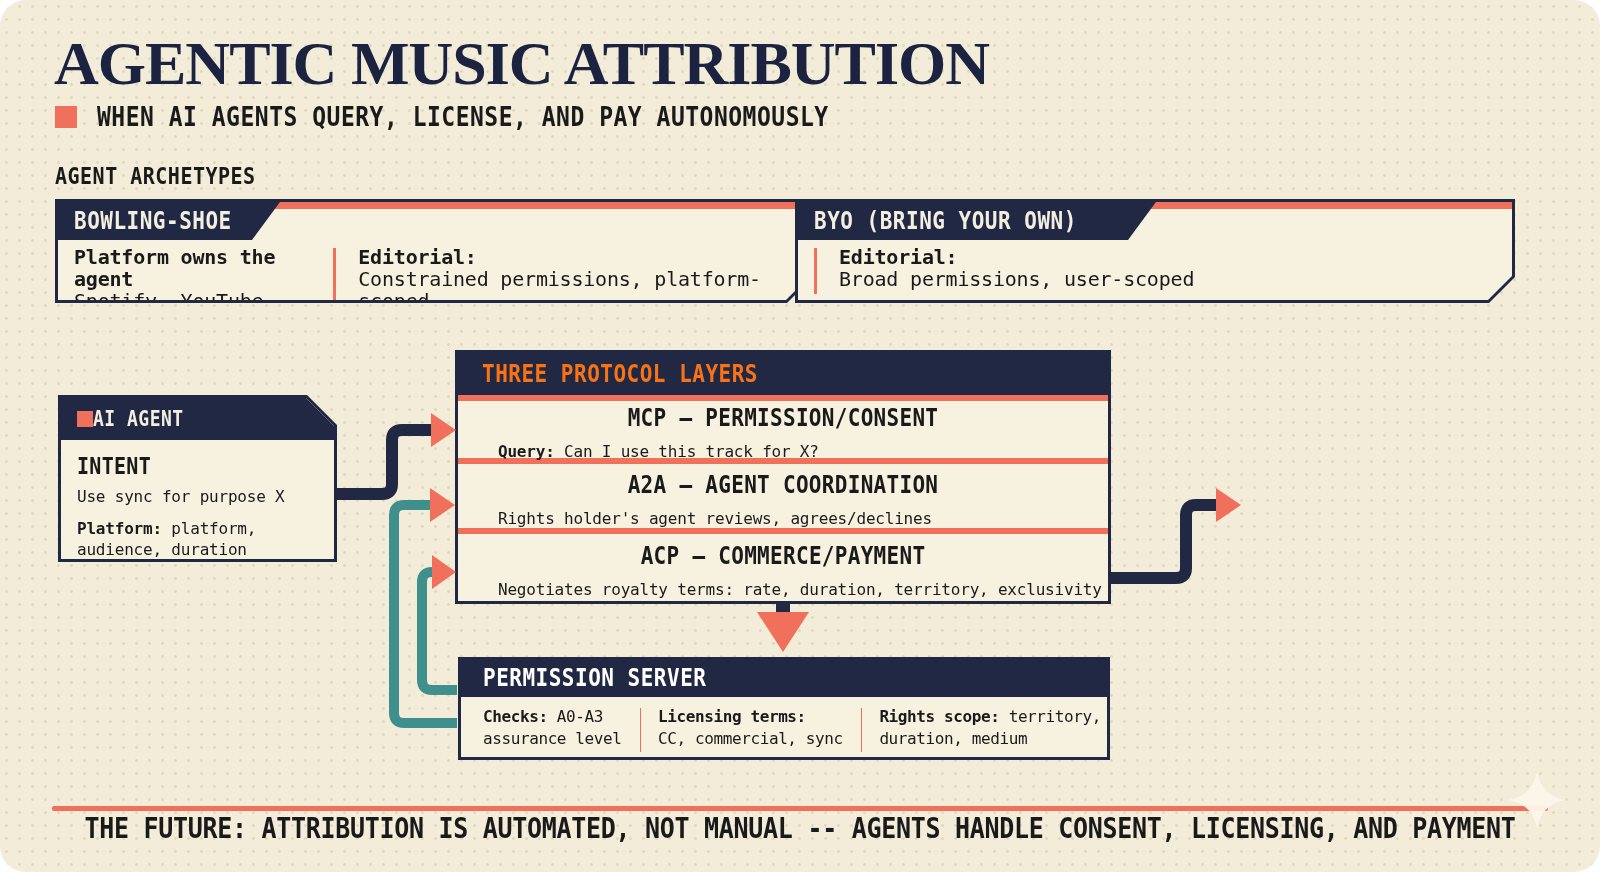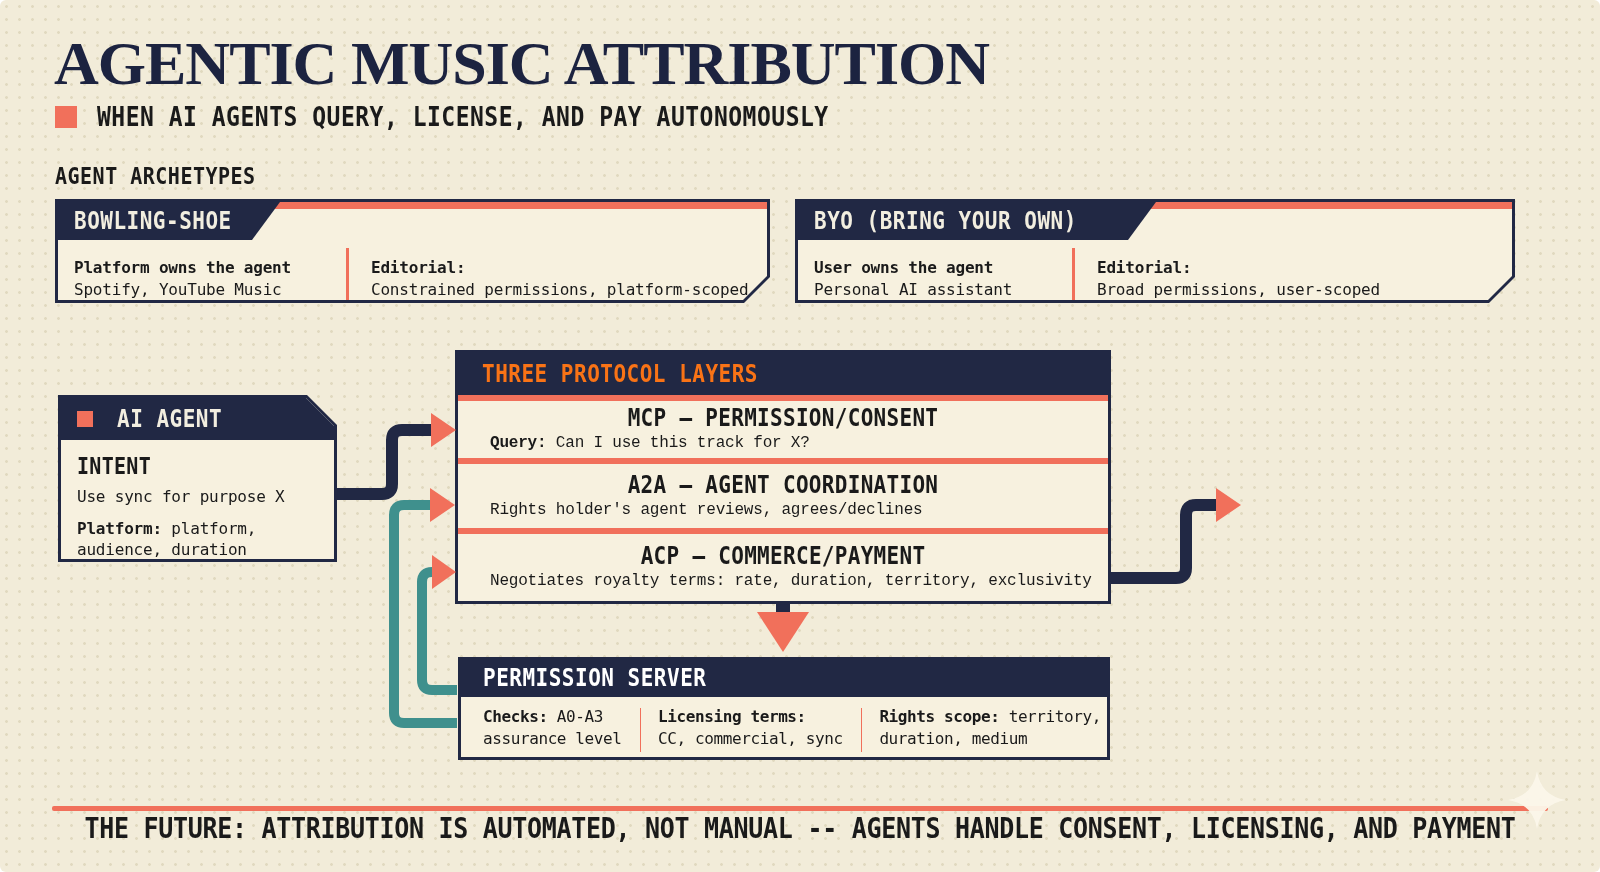--- a/index.html
+++ b/index.html
@@ -2,21 +2,21 @@
 <html><head>
 <meta charset="utf-8">
 <style>
   :root{
     --navy:#212844; --orange:#f1705b; --teal:#3f908d;
     --cream:#f2ecd9; --card:#f7f1df; --ink:#1a1a1a; --title:#1c2340;
   }
   html,body{margin:0;padding:0;background:#ffffff;}
   .canvas{
     position:relative; width:1600px; height:872px; overflow:hidden;
-    border-radius:6px;
+    border-radius:26px;
     background-color:var(--cream);
     background-image:radial-gradient(rgba(163,150,100,0.22) 1.3px, transparent 1.5px);
     background-size:13px 13px;
     font-family:"DejaVu Sans Mono","Liberation Mono",monospace;
     color:var(--ink);
   }
   .abs{position:absolute;}
   .cond{display:inline-block; transform:scaleY(1.15); transform-origin:50% 55%; line-height:1.05;}
 
   
@@ -40,45 +40,45 @@
   .arch .inner{clip-path:polygon(0 0,100% 0,100% calc(100% - 24px),calc(100% - 24px) 100%,0 100%);}
   .tab{
     position:absolute; left:0; top:0; height:38px; background:var(--navy); z-index:2;
     clip-path:polygon(0 0,100% 0,calc(100% - 28px) 100%,0 100%);
     color:#f2eee0; font-weight:700; font-size:21px; letter-spacing:0.5px;
     display:flex; align-items:center; padding-left:16px; box-sizing:border-box;
   }
   .topstrip{position:absolute; top:0; right:0; height:7px; background:var(--orange); z-index:1;}
   .arch-body{position:absolute; left:0; right:0; top:44px; display:flex; align-items:flex-start; padding-left:16px;}
   .vdiv{width:3px; background:var(--orange); align-self:stretch; min-height:46px; margin-top:2px;}
-  .cell{font-size:16px; line-height:22px; letter-spacing:-0.2px;margin-top:11px;}
+  .cell{font-size:20px; line-height:22px; letter-spacing:-0.2px;}
   .cell b{font-weight:700;}
 
   
   .ear{clip-path:polygon(0 0,calc(100% - 30px) 0,100% 30px,100% 100%,0 100%);}
   .ear .inner{clip-path:polygon(0 0,calc(100% - 28px) 0,100% 28px,100% 100%,0 100%);}
   .ear-head{
-    height:42px; background:var(--navy); display:flex; align-items:center; gap:24px;
-    padding-left:16px; color:#f2eee0; font-weight:700; font-size:21px; letter-spacing:0.5px;
+    height:42px; background:var(--navy); display:flex; align-items:center; gap:0;
+    padding-left:16px; color:#f2eee0; font-weight:700; font-size:18px; letter-spacing:0.5px;
   }
   .ear-head .sq{width:16px;height:16px;}
   .ear-body{padding:10px 8px 0 16px;}
   .card-heading{font-weight:700; font-size:20px; letter-spacing:0.3px; margin:4px 0 8px 0;}
   .body-line{font-size:16px; line-height:21px; letter-spacing:-0.2px;}
   .body-line b{font-weight:700;}
   .gap{height:11px;}
 
   
   .proto-head{height:42px; background:var(--navy); display:flex; align-items:center;
     padding-left:24px; color:#f97316; font-weight:700; font-size:21px; letter-spacing:0.5px;}
   .hdiv{height:6px; background:var(--orange);}
   .layer{box-sizing:border-box; padding-top:5px;}
   .layer-name{text-align:center; font-weight:700; font-size:21px; letter-spacing:0.3px;}
   .layer-name .cond{transform:scaleY(1.18);}
-  .layer-desc{padding-left:32px; font-size:16px; line-height:21px; letter-spacing:-0.2px; margin-top:3px;font-family:Liberation Mono, monospace;}
+  .layer-desc{padding-left:40px; font-size:16px; line-height:21px; letter-spacing:-0.2px; margin-top:11px;}
   .layer-desc b{font-weight:700;}
 
   
   .ps-head{height:37px; background:var(--navy); display:flex; align-items:center;
     padding-left:22px; color:#ffffff; font-weight:700; font-size:21px; letter-spacing:0.5px;}
   .ps-body{display:flex; padding:9px 6px 0 22px;}
   .ps-div{width:3px; background:var(--orange); margin:2px 18px 0 18px; height:44px;}
   .ps-col{font-size:16px; line-height:22px; letter-spacing:-0.4px; white-space:nowrap;}
   .ps-col b{font-weight:700;}
 
@@ -99,21 +99,21 @@
 
   <h1 class="abs page-title">AGENTIC MUSIC ATTRIBUTION</h1>
   <div class="abs subtitle-row">
     <span class="sq"></span>
     <span class="subtitle-text cond">WHEN AI AGENTS QUERY, LICENSE, AND PAY AUTONOMOUSLY</span>
   </div>
   <div class="abs section-label">
     <span class="cond">AGENT ARCHETYPES</span>
   </div>
 
-  <div class="abs frame arch z2" style="left:55px;top:199px;width:715px;height:104px;">
+  <div class="abs frame arch z2" style="left:55px;top:199px;width:715px;height:104px;padding-left:43px;">
     <div class="inner">
       <div class="topstrip" style="left:188px;"></div>
       <div class="tab" style="width:222px;">
         <span class="cond">BOWLING-SHOE</span>
       </div>
       <div class="arch-body">
         <div class="cell" style="width:272px;">
           <b>Platform owns the agent</b><br>
           <span>Spotify, YouTube Music</span>
         </div>
@@ -126,24 +126,20 @@
     </div>
   </div>
 
   <div class="abs frame arch z2" style="left:795px;top:199px;width:720px;height:104px;">
     <div class="inner">
       <div class="topstrip" style="left:322px;"></div>
       <div class="tab" style="width:358px;">
         <span class="cond">BYO (BRING YOUR OWN)</span>
       </div>
       <div class="arch-body">
-        <div class="cell" style="width:258px;">
-          <b>User owns the agent</b><br>
-          <span>Personal AI assistant</span>
-        </div>
         <div class="vdiv"></div>
         <div class="cell" style="padding-left:22px;">
           <b>Editorial:</b><br>
           <span>Broad permissions, user-scoped</span>
         </div>
       </div>
     </div>
   </div>
 
   <div class="abs frame ear z2" style="left:58px;top:395px;width:279px;height:167px;">

